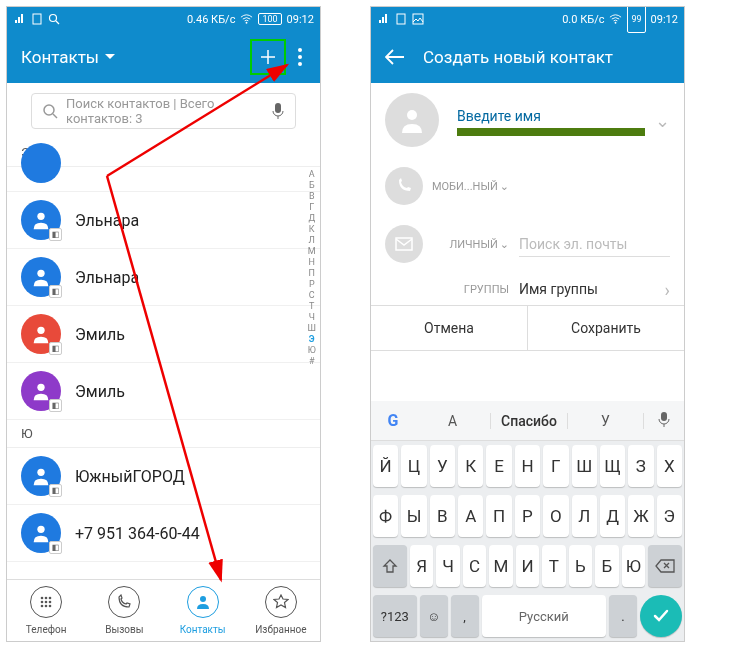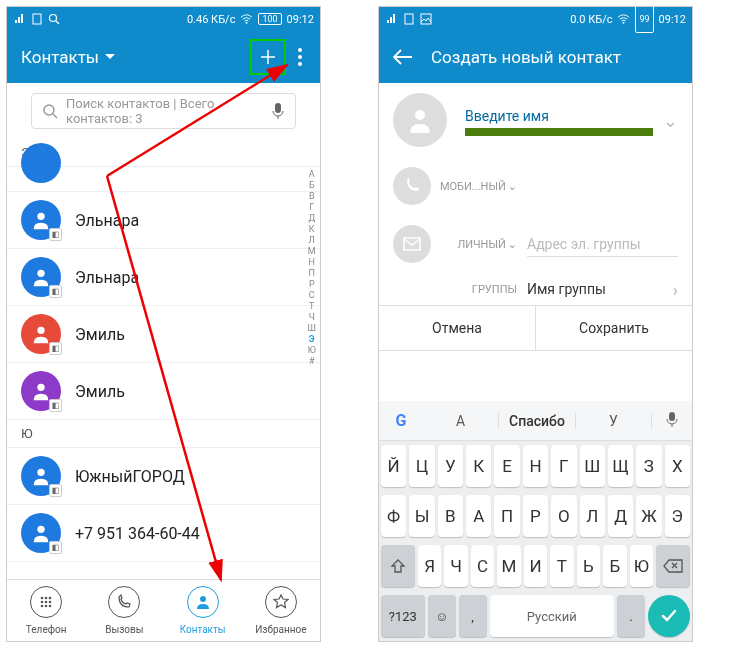--- a/index.html
+++ b/index.html
@@ -1,19 +1,19 @@
 <!DOCTYPE html>
 <html><head>
 <meta charset="utf-8">
 <style>
 *{margin:0;padding:0;box-sizing:border-box;font-family:Roboto,Arial,sans-serif}
 body{background:#fff;width:744px;height:650px;position:relative}
 .phone{position:absolute;width:315px;height:636px;border:1px solid #ccc;background:#fff;overflow:hidden}
 .phone1{left:6px;top:6px}
-.phone2{left:378px;top:6px}
+.phone2{left:370px;top:6px}
 .statusbar{height:24px;background:#0f8bcc;color:#fff;display:flex;align-items:center;padding:0 6px;font-size:11px}
 .sb-left{display:flex;gap:4px;align-items:center}
 .sb-right{margin-left:auto;display:flex;gap:5px;align-items:center}
 .sb-ic{width:13px;height:13px;display:inline-flex;align-items:center;justify-content:center}
 .header{height:52px;background:#0f8bcc;color:#fff;display:flex;align-items:center;padding:0 14px;font-size:17px}
 .header .title{display:flex;align-items:center;gap:6px}
 .header .sp{flex:1}
 .add-btn{width:36px;height:36px;border:2px solid #0c0;display:flex;align-items:center;justify-content:center;margin-right:8px}
 .dots{display:flex;flex-direction:column;gap:3px;padding:0 4px}
 .dots span{width:4px;height:4px;background:#fff;border-radius:50%}
@@ -333,21 +333,21 @@
     <div class="form-ic">
         <svg width="18" height="14">
           <rect x="1" y="1" width="16" height="12" fill="none" stroke="#fff" stroke-width="1.5"></rect>
           <path d="M1 2l8 6 8-6" fill="none" stroke="#fff" stroke-width="1.5"></path>
         </svg>
       </div>
     <div class="form-lbl">
         <span>ЛИЧНЫЙ</span>
         <span>⌄</span>
       </div>
-    <div class="form-input">Адрес эл. группы</div>
+    <div class="form-input">Поиск эл. почты</div>
   </div>
 
   <div class="form-row" style="padding-top:4px;padding-bottom:4px">
     <div style="width:38px"></div>
     <div class="form-lbl">
         <span>ГРУППЫ</span>
       </div>
     <div class="form-input" style="color:#333;border:none">Имя группы</div>
     <span class="chev">›</span>
   </div>

